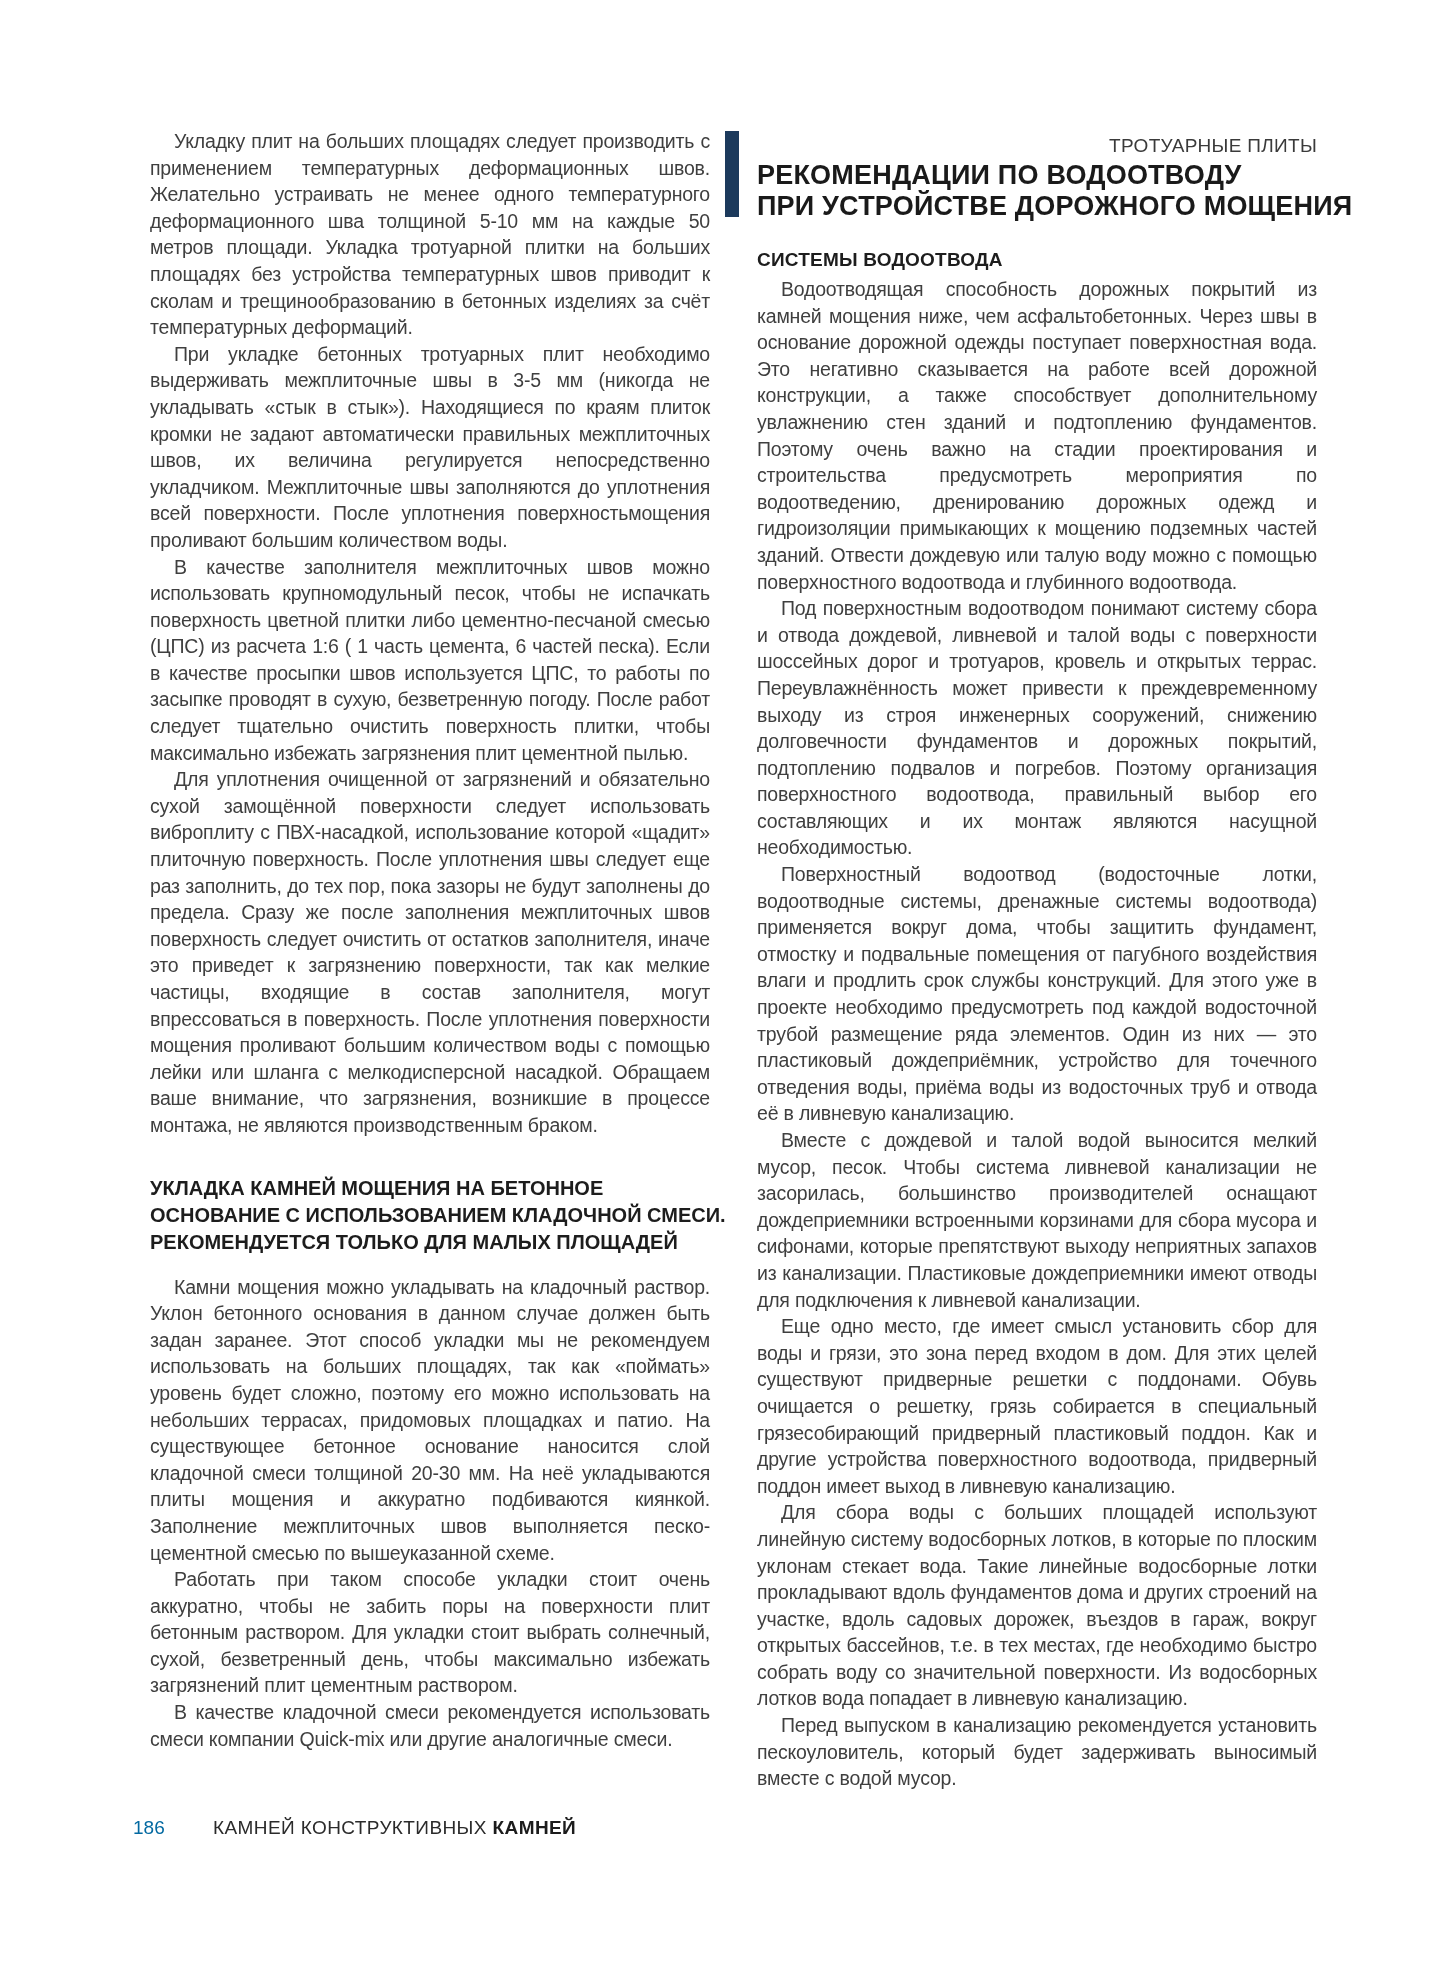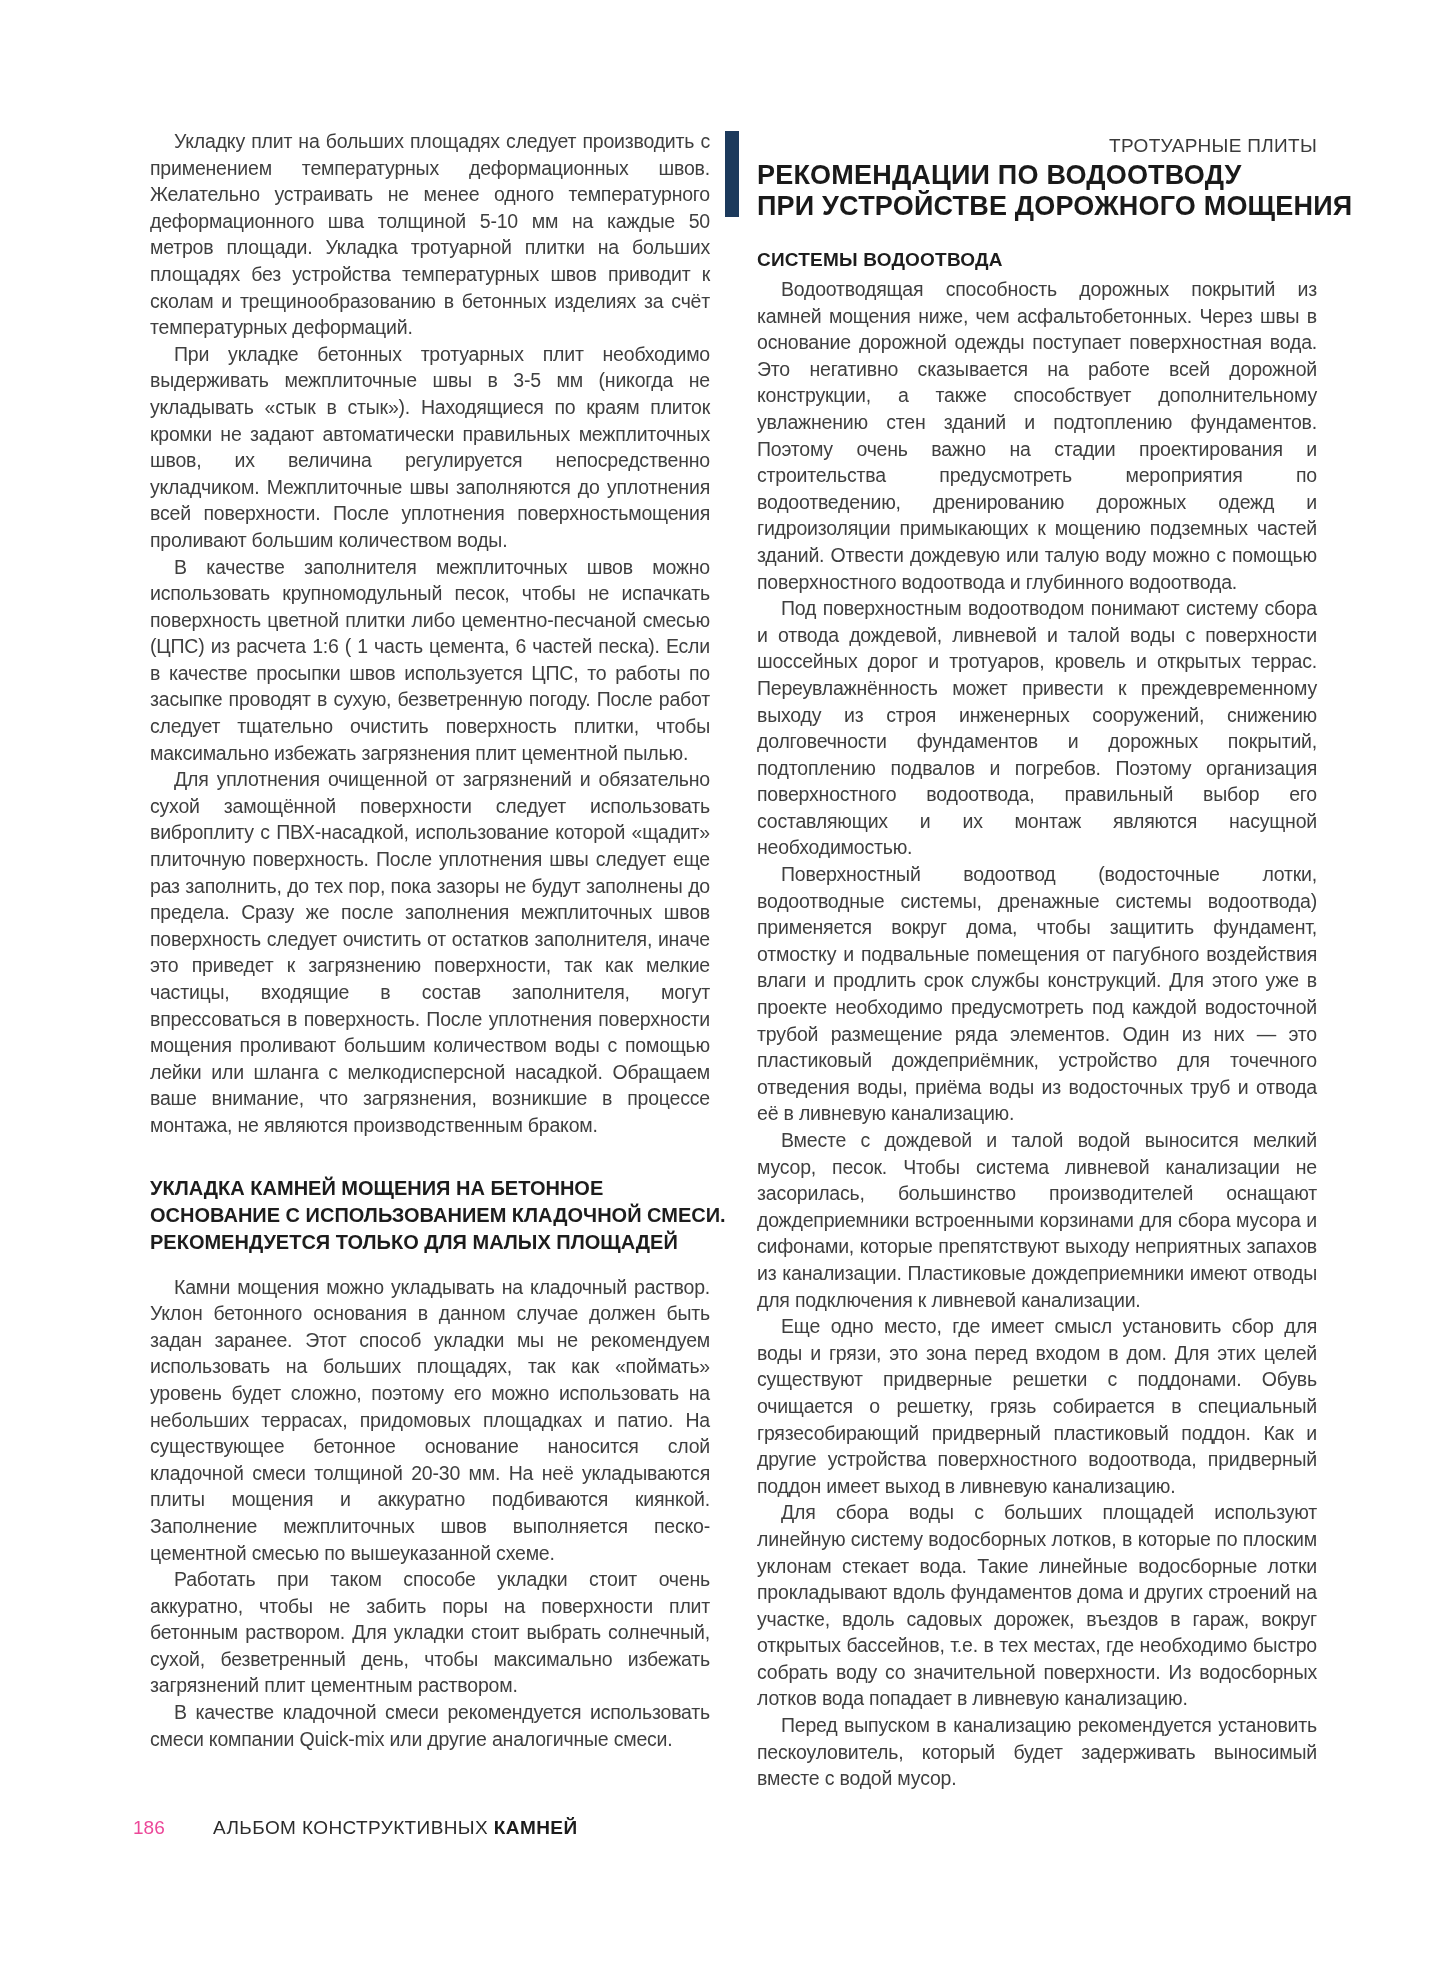--- a/index.html
+++ b/index.html
@@ -14,21 +14,21 @@
               font-weight:bold;letter-spacing:0;}
   .subheading div{white-space:nowrap;}
   .accent-bar{position:absolute;left:725px;top:131px;width:14px;height:86px;background:#1c3a5c;}
   .kicker{margin:6px 0 2px 0;font-size:19px;line-height:24px;color:#3a3a3a;letter-spacing:0.3px;text-align:right;}
   .article-title{margin:2px 0 0 0;font-size:27px;line-height:31px;color:#1a1a1a;
                  font-weight:bold;letter-spacing:0.2px;}
   .article-title div{white-space:nowrap;}
   .section-heading{margin:24px 0 3px 0;font-size:19px;line-height:27px;color:#1d1d1d;
                    font-weight:bold;letter-spacing:0.2px;}
   .footer{position:absolute;left:133px;top:1816px;font-size:19px;line-height:24px;color:#3c3c3c;}
-  .footer .pagenum{display:inline-block;width:80px;color:#ec4899;}
+  .footer .pagenum{display:inline-block;width:80px;color:#0369a1;}
   .footer .booktitle{letter-spacing:0.4px;color:#2b2b2b;}
   .footer .booktitle b{font-weight:bold;color:#1c1c1c;}
 </style>
 </head>
 <body>
 
 <div class="page">
 
   <div class="col col-left">
     <p class="body-text">Укладку плит на больших площадях следует производить с применением температурных деформационных швов. Желательно устраивать не менее одного температурного деформационного шва толщиной 5-10 мм на каждые 50 метров площади. Укладка тротуарной плитки на больших площадях без устройства температурных швов приводит к сколам и трещинообразованию в бетонных изделиях за счёт температурных деформаций.</p>
@@ -57,16 +57,16 @@
     <p class="body-text">Водоотводящая способность дорожных покрытий из камней мощения ниже, чем асфальтобетонных. Через швы в основание дорожной одежды поступает поверхностная вода. Это негативно сказывается на работе всей дорожной конструкции, а также способствует дополнительному увлажнению стен зданий и подтоплению фундаментов. Поэтому очень важно на стадии проектирования и строительства предусмотреть мероприятия по водоотведению, дренированию дорожных одежд и гидроизоляции примыкающих к мощению подземных частей зданий. Отвести дождевую или талую воду можно с помощью поверхностного водоотвода и глубинного водоотвода.</p>
     <p class="body-text">Под поверхностным водоотводом понимают систему сбора и отвода дождевой, ливневой и талой воды с поверхности шоссейных дорог и тротуаров, кровель и открытых террас. Переувлажнённость может привести к преждевременному выходу из строя инженерных сооружений, снижению долговечности фундаментов и дорожных покрытий, подтоплению подвалов и погребов. Поэтому организация поверхностного водоотвода, правильный выбор его составляющих и их монтаж являются насущной необходимостью.</p>
     <p class="body-text">Поверхностный водоотвод (водосточные лотки, водоотводные системы, дренажные системы водоотвода) применяется вокруг дома, чтобы защитить фундамент, отмостку и подвальные помещения от пагубного воздействия влаги и продлить срок службы конструкций. Для этого уже в проекте необходимо предусмотреть под каждой водосточной трубой размещение ряда элементов. Один из них — это пластиковый дождеприёмник, устройство для точечного отведения воды, приёма воды из водосточных труб и отвода её в ливневую канализацию.</p>
     <p class="body-text">Вместе с дождевой и талой водой выносится мелкий мусор, песок. Чтобы система ливневой канализации не засорилась, большинство производителей оснащают дождеприемники встроенными корзинами для сбора мусора и сифонами, которые препятствуют выходу неприятных запахов из канализации. Пластиковые дождеприемники имеют отводы для подключения к ливневой канализации.</p>
     <p class="body-text">Еще одно место, где имеет смысл установить сбор для воды и грязи, это зона перед входом в дом. Для этих целей существуют придверные решетки с поддонами. Обувь очищается о решетку, грязь собирается в специальный грязесобирающий придверный пластиковый поддон. Как и другие устройства поверхностного водоотвода, придверный поддон имеет выход в ливневую канализацию.</p>
     <p class="body-text">Для сбора воды с больших площадей используют линейную систему водосборных лотков, в которые по плоским уклонам стекает вода. Такие линейные водосборные лотки прокладывают вдоль фундаментов дома и других строений на участке, вдоль садовых дорожек, въездов в гараж, вокруг открытых бассейнов, т.е. в тех местах, где необходимо быстро собрать воду со значительной поверхности. Из водосборных лотков вода попадает в ливневую канализацию.</p>
     <p class="body-text">Перед выпуском в канализацию рекомендуется установить пескоуловитель, который будет задерживать выносимый вместе с водой мусор.</p>
   </div>
 
   <div class="footer">
-    <span class="pagenum">186</span><span class="booktitle"><span>АЛЬБОМ КОНСТРУКТИВНЫХ</span>&nbsp;<b>КАМНЕЙ</b></span>
+    <span class="pagenum">186</span><span class="booktitle"><span>КАМНЕЙ КОНСТРУКТИВНЫХ</span>&nbsp;<b>КАМНЕЙ</b></span>
   </div>
 
 </div>
 
 </body></html>

